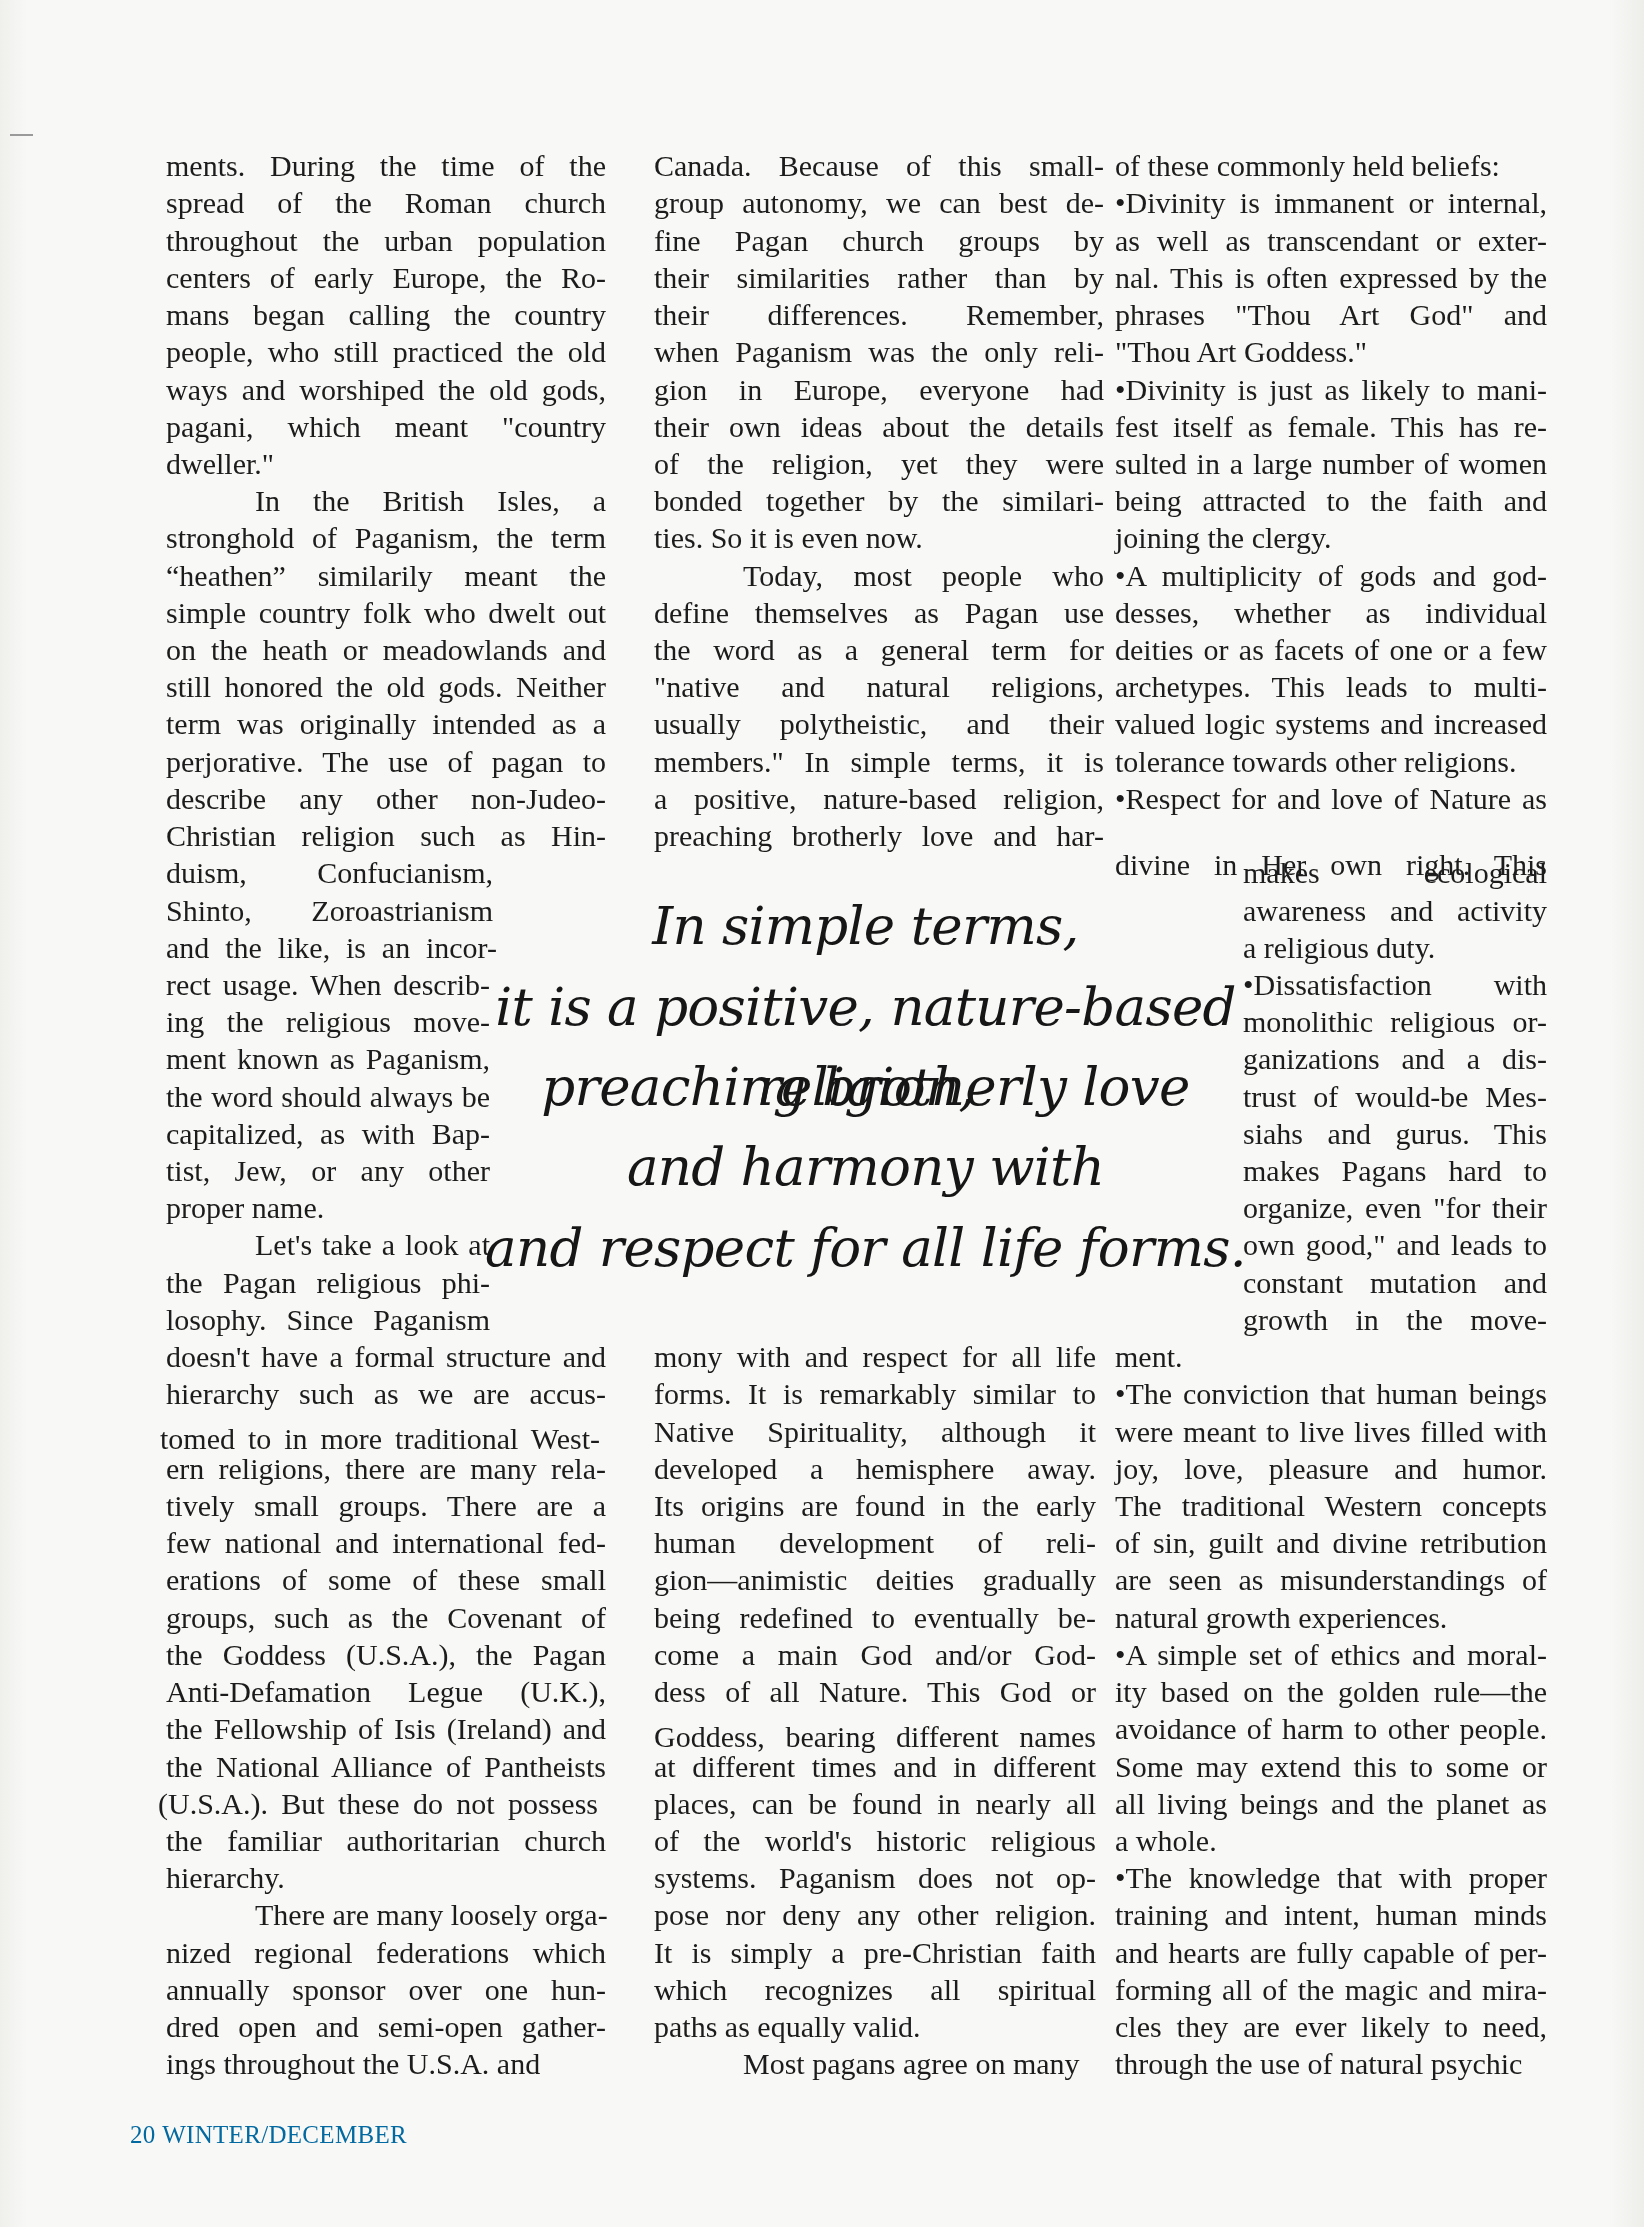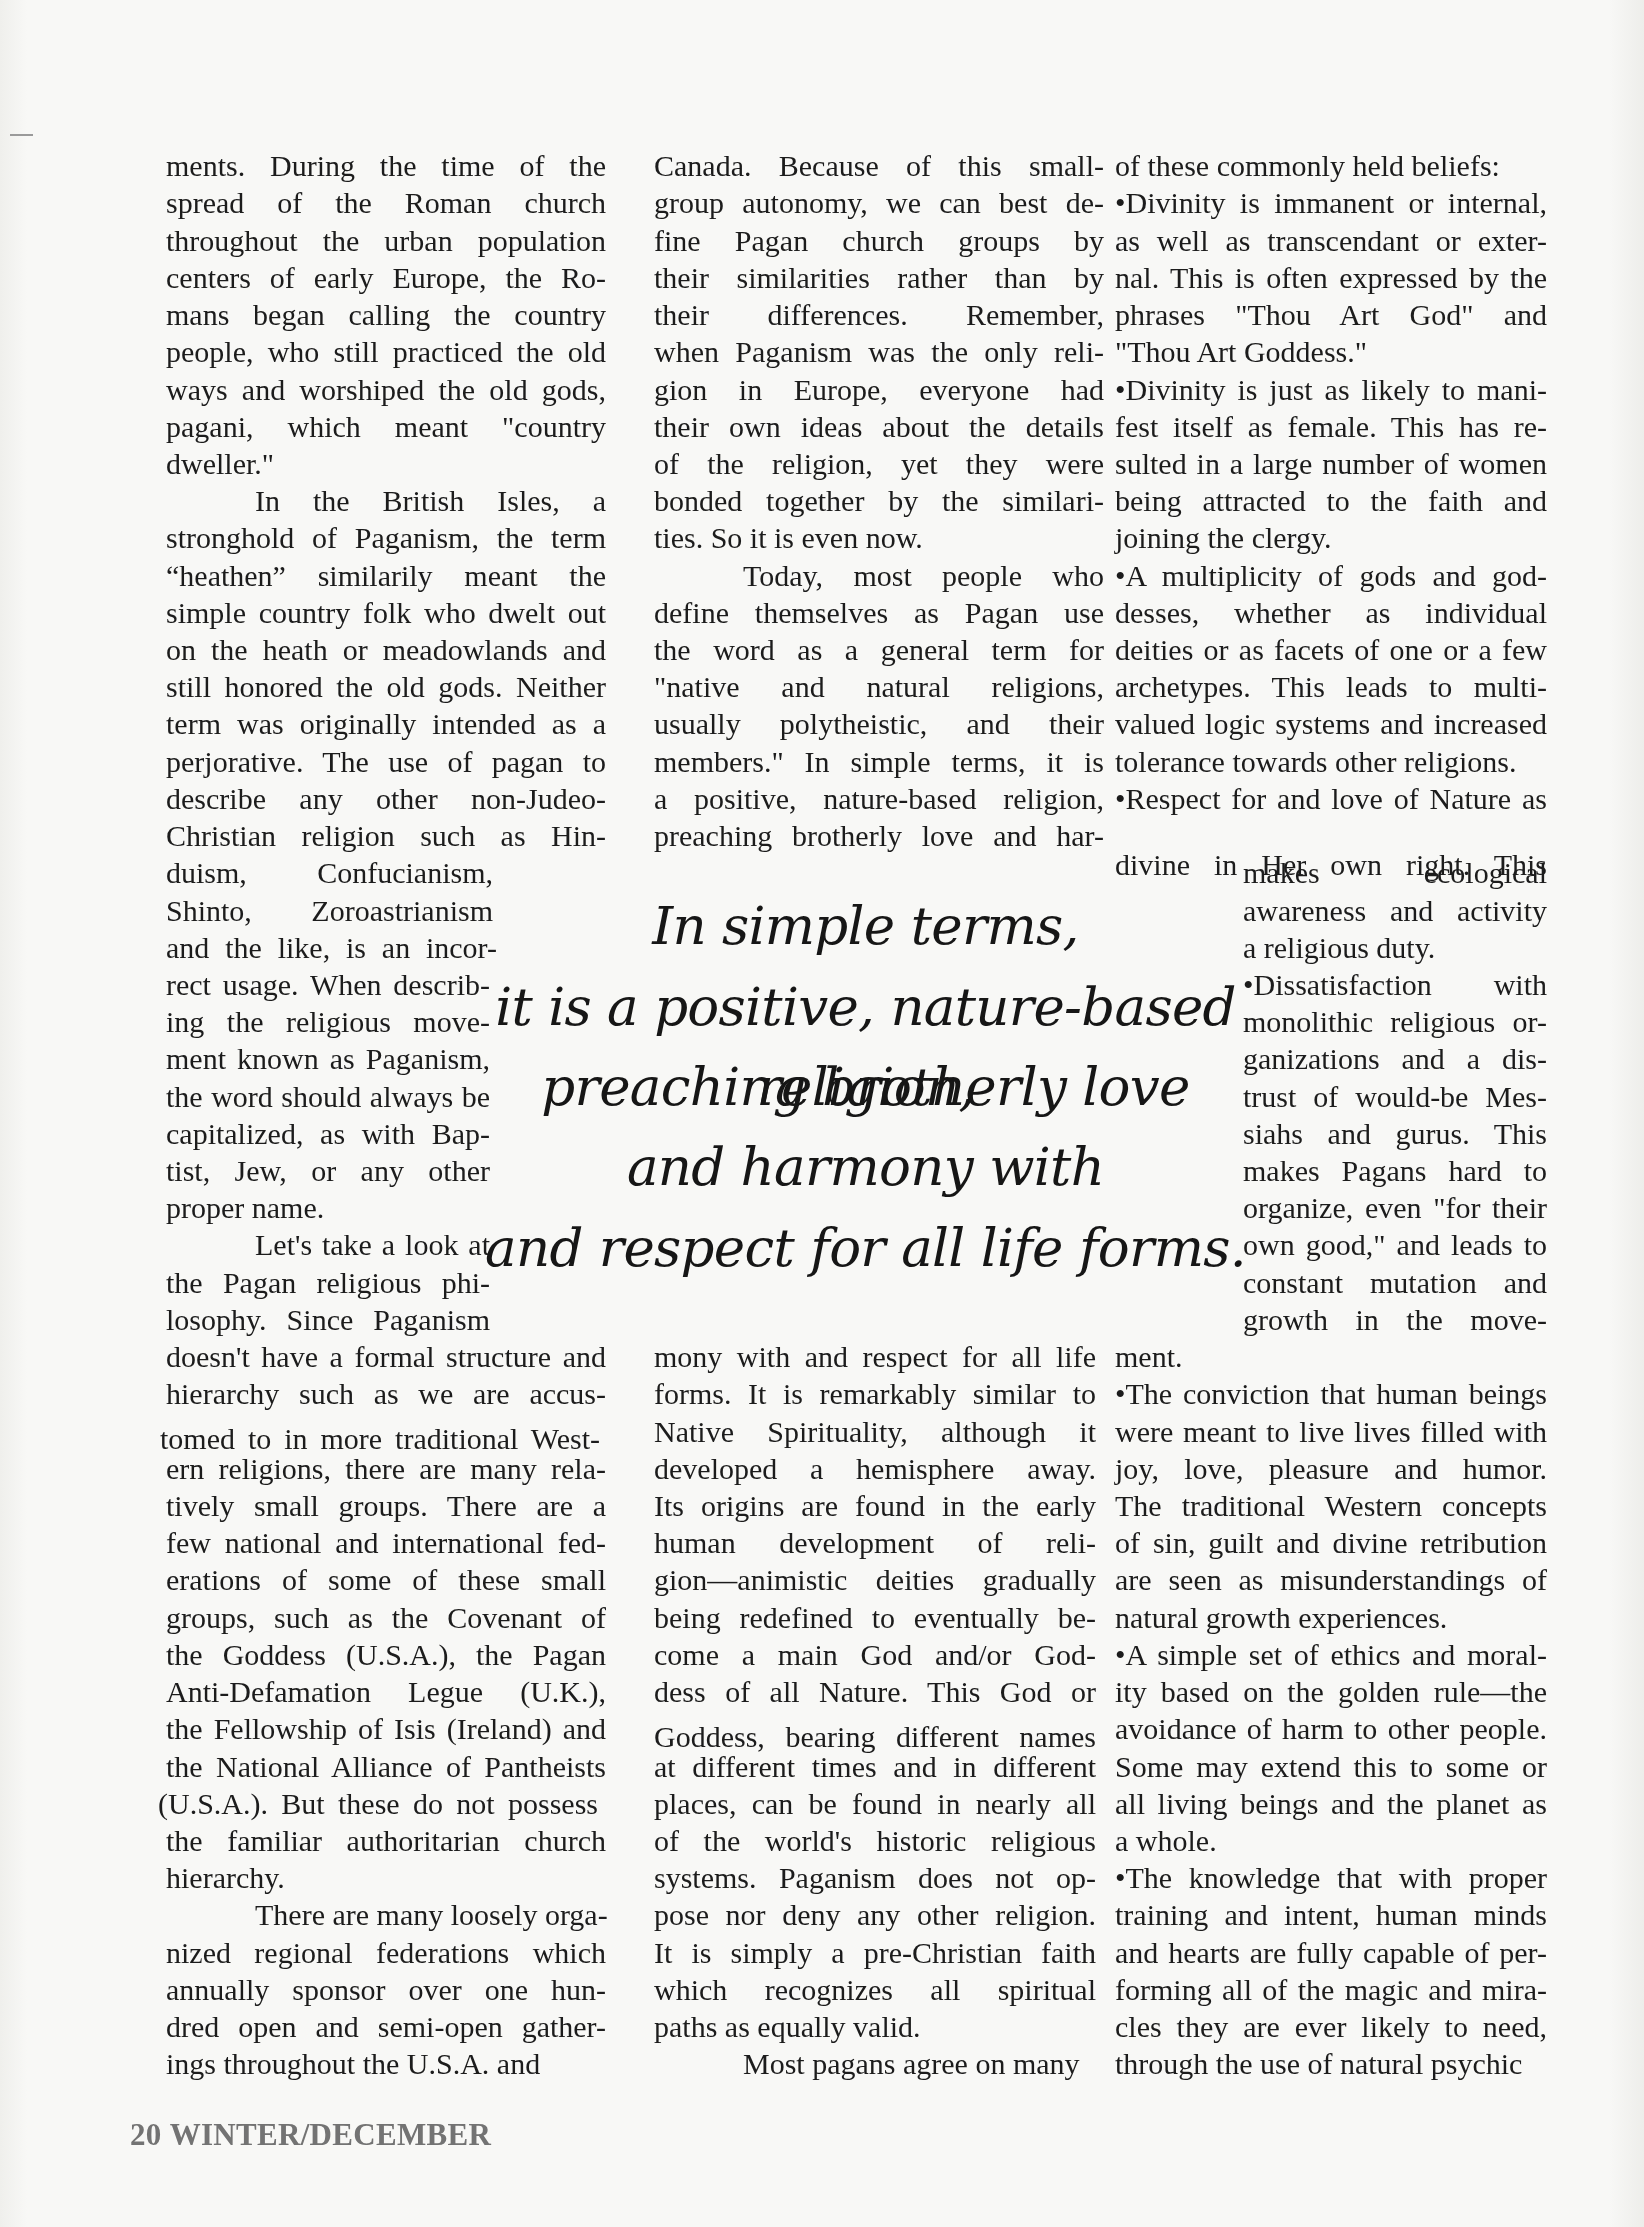--- a/index.html
+++ b/index.html
@@ -17,22 +17,22 @@
     text-align: justify; text-align-last: justify;
   }
   .ln.last { text-align-last: left; }
   .ln.indent { text-indent: 89px; }
   .pq {
     position: absolute; left: 477px; width: 777px; text-align: center;
     font-family: "DejaVu Serif", "Liberation Serif", serif; font-style: italic;
     font-size: 53px; line-height: 80px; color: #161616; letter-spacing: -0.7px;
   }
   .footer {
-    position: absolute; left: 130px; top: 2114px; font-weight: bold;
-    font-size: 31px; line-height: 41px; letter-spacing: 0.3px; color: #737373;
+    position: absolute; left: 130px; top: 2114px; font-weight: normal;
+    font-size: 25px; line-height: 41px; letter-spacing: 0.3px; color: #0369a1;
   }
   .dash-mark { position: absolute; left: 9.5px; top: 134px; width: 23px; height: 2px; background: #9a9a9a; }
 </style>
 </head>
 <body>
 
 <div class="page-edge"></div>
 <div class="dash-mark"></div>
 
 <div id="col1">

